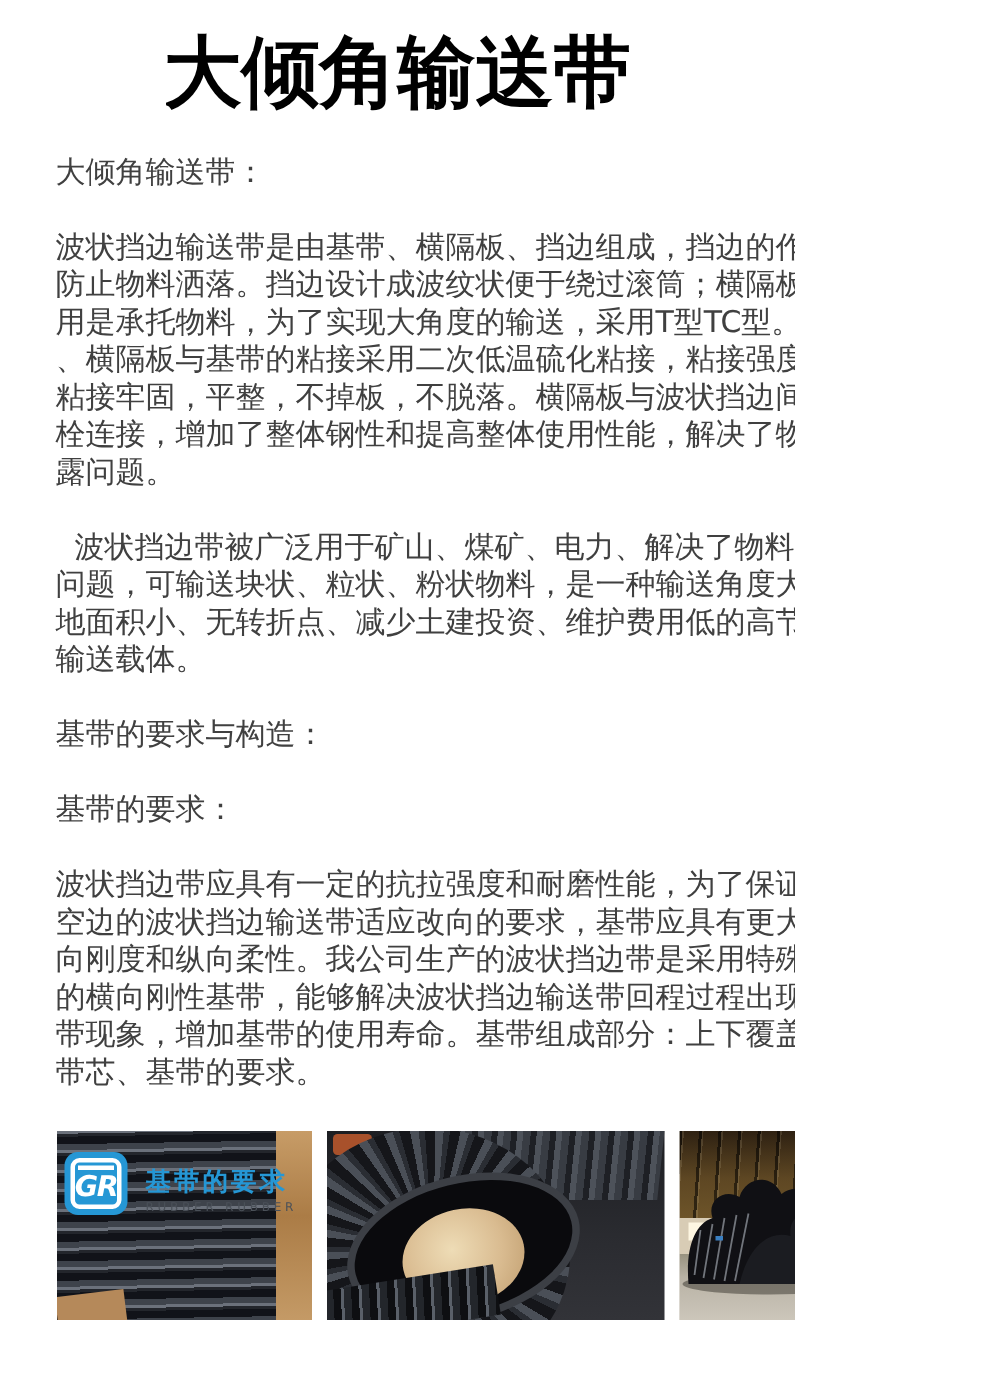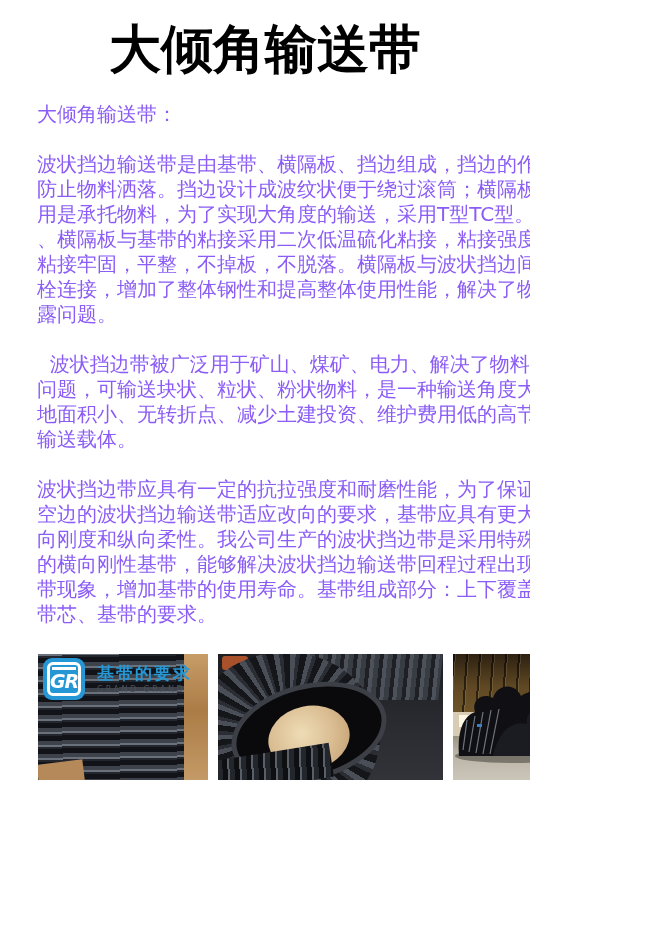--- a/index.html
+++ b/index.html
@@ -8,21 +8,21 @@
     font-family:"DejaVu Sans","Liberation Sans",sans-serif;
     overflow:hidden;
   }
   h1.title {
     margin:0; padding:18px 0 0; text-align:center;
     font-size:52px; line-height:62px; font-weight:700; color:#000;
   }
   .content { padding:22px 0 0 37px; }
   .content p {
     margin:0 0 25px; width:552px;
-    font-size:20px; line-height:25px; color:#8b5cf6;
+    font-size:20px; line-height:25px; color:#404040;
     word-break:break-all; line-break:anywhere; white-space:pre-wrap;
   }
   
   .photos { display:flex; gap:10px; padding-left:38px; margin-top:27px; }
   .photo { position:relative; height:126px; overflow:hidden; margin:0; flex:none; }
   .photo1 { width:170px; background:linear-gradient(90deg,#b2development;) }
   .photo1 { background:linear-gradient(90deg,#b68a55 0%,#c79d69 60%,#b08148 100%); }
   .photo2 { width:225px; background:linear-gradient(180deg,#1d1e22 0%,#2a2b30 55%,#323338 100%); }
   .photo3 { width:176px; background:#c6c0b4; }
 
@@ -34,21 +34,21 @@
       #111319 0 5px, #3e434b 5px 9px, #6b717b 9px 11px, #23262c 11px 13px);
   }
   .p1-cork-right {
     position:absolute; right:0; top:0; bottom:0; width:24px;
     background:linear-gradient(180deg,#c79c67,#ab7c46 45%,#c49a66);
   }
   .p1-cork-corner {
     position:absolute; left:0; bottom:-8px; width:46px; height:26px;
     background:#b5895a; transform:rotate(-7deg);
   }
-  .logo { position:absolute; left:5px; top:4px; display:flex; align-items:flex-start; }
+  .logo { position:absolute; left:5px; top:14px; display:flex; align-items:flex-end; }
   .logo-mark {
     position:relative; width:42px; height:42px; border-radius:9px;
     background:#2597d5; flex:none;
     display:flex; align-items:center; justify-content:center;
   }
   .logo-mark::before {
     content:""; position:absolute; inset:4px;
     border:3px solid #fff; border-radius:6px;
   }
   .logo-mark::after {
@@ -111,36 +111,38 @@
 <body>
 
 <div class="page">
 
   <h1 class="title">大倾角输送带</h1>
 
   <div class="content">
     <p>大倾角输送带：</p>
     <p>波状挡边输送带是由基带、横隔板、挡边组成，挡边的作用是防止物料洒落。挡边设计成波纹状便于绕过滚筒；横隔板的作用是承托物料，为了实现大角度的输送，采用T型TC型。挡边、横隔板与基带的粘接采用二次低温硫化粘接，粘接强度高，粘接牢固，平整，不掉板，不脱落。横隔板与波状挡边间用螺栓连接，增加了整体钢性和提高整体使用性能，解决了物料泄露问题。</p>
     <p>  波状挡边带被广泛用于矿山、煤矿、电力、解决了物料泄露问题，可输送块状、粒状、粉状物料，是一种输送角度大、占地面积小、无转折点、减少土建投资、维护费用低的高节能的输送载体。</p>
+    <p>基带的要求与构造：</p>
+    <p>基带的要求：</p>
     <p>波状挡边带应具有一定的抗拉强度和耐磨性能，为了保证留有空边的波状挡边输送带适应改向的要求，基带应具有更大的横向刚度和纵向柔性。我公司生产的波状挡边带是采用特殊结构的横向刚性基带，能够解决波状挡边输送带回程过程出现坍塌带现象，增加基带的使用寿命。基带组成部分：上下覆盖胶、带芯、基带的要求。</p>
   </div>
 
   <div class="photos">
 
     <figure class="photo photo1">
       <div class="p1-strips"></div>
       <div class="p1-cork-right"></div>
       <div class="p1-cork-corner"></div>
       <div class="logo">
         <div class="logo-mark">
           <span class="logo-gr">GR</span>
         </div>
         <div class="logo-text">
           <div class="logo-cn">基带的要求</div>
-          <div class="logo-en">GRAND GRAND</div>
+          <div class="logo-en">RUBBER RUBBER</div>
         </div>
       </div>
     </figure>
 
     <figure class="photo photo2">
       <div class="p2-fins"></div>
       <div class="p2-orange"></div>
       <div class="p2-fan"></div>
       <div class="p2-ring"></div>
       <div class="p2-hole"></div>

